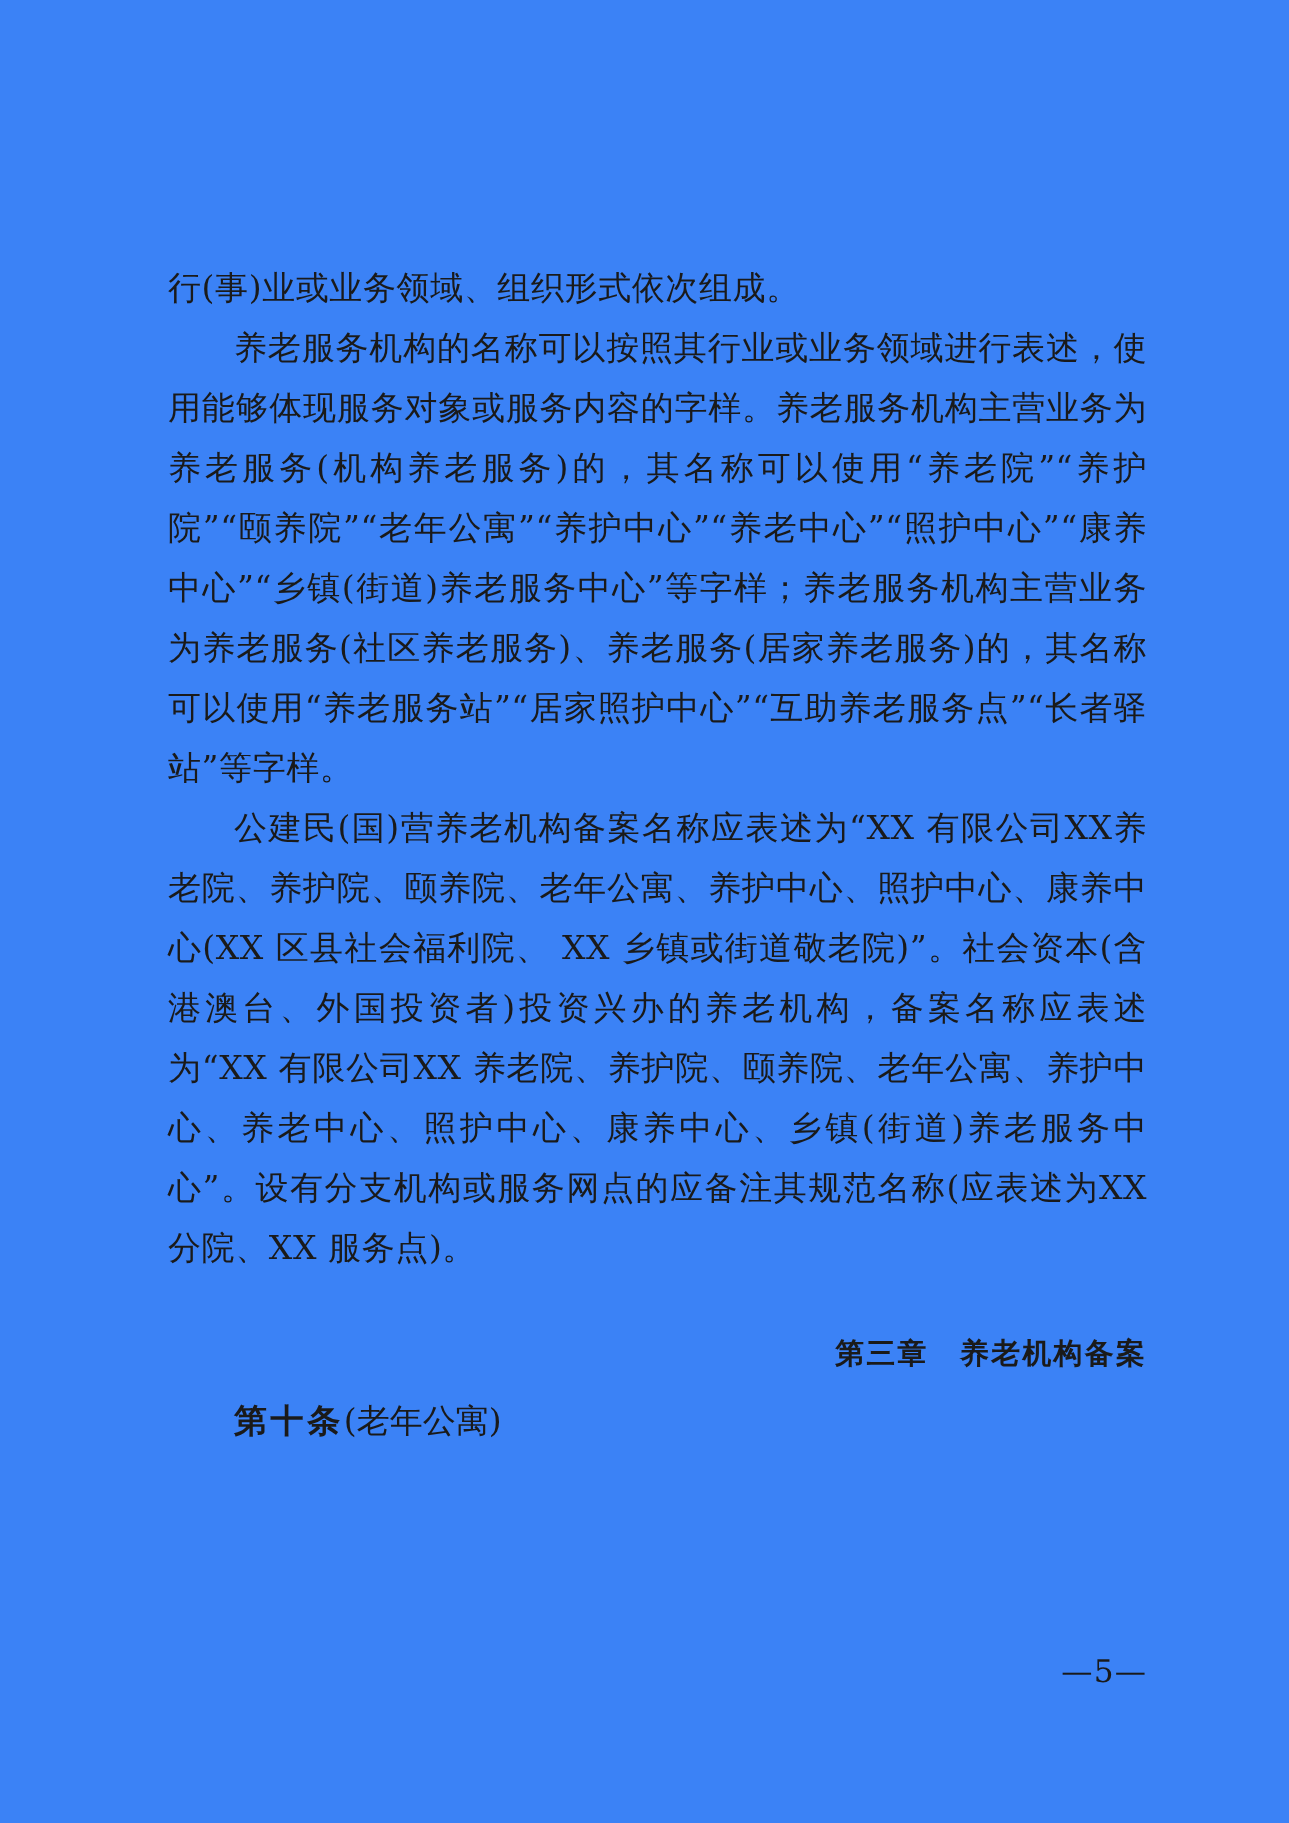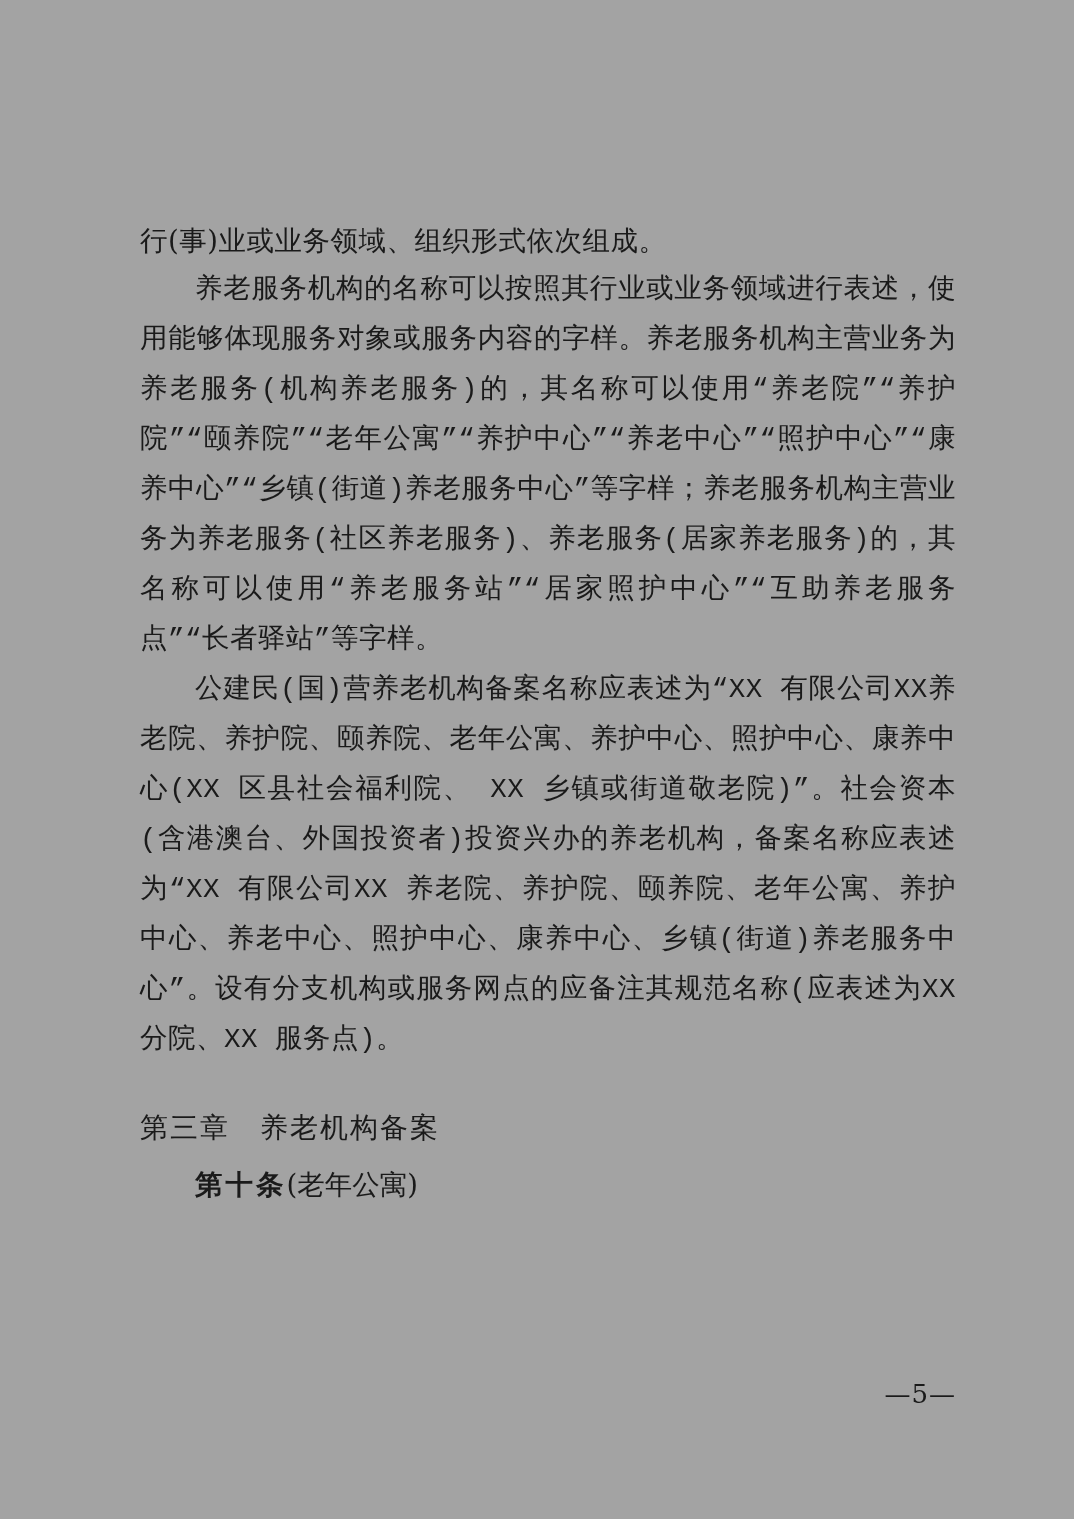--- a/index.html
+++ b/index.html
@@ -4,46 +4,45 @@
 <style>
   html, body {
     margin: 0;
     padding: 0;
     background: #ffffff;
   }
   .page {
     position: relative;
     width: 1074px;
     height: 1519px;
-    background: #a3a3a3;
+    background: #3b82f6;
     box-sizing: border-box;
     padding: 215px 118px 60px 140px;
     font-family: "DejaVu Serif", "Liberation Serif", serif;
     color: #1a1a1a;
     overflow: hidden;
   }
   .body-text {
     font-size: 27.5px;
     line-height: 50px;
     letter-spacing: 0.5px;
     text-align: justify;
     text-justify: inter-character;
     margin: 0;
   }
   .para {
     margin: 0 0 0 0;
   }
   .indent {
     text-indent: 2em;
-    font-family: Liberation Mono, monospace;
   }
   .chapter-heading {
-    text-align: left;
-    font-size: 28px;
-    font-weight: normal;
+    text-align: right;
+    font-size: 24px;
+    font-weight: bold;
     line-height: 50px;
     margin: 38px 0 6px 0;
     letter-spacing: 2px;
     font-family: "DejaVu Sans", "Liberation Sans", sans-serif;
   }
   .article-line {
     font-size: 27.5px;
     line-height: 50px;
     text-indent: 2em;
     margin: 0;

